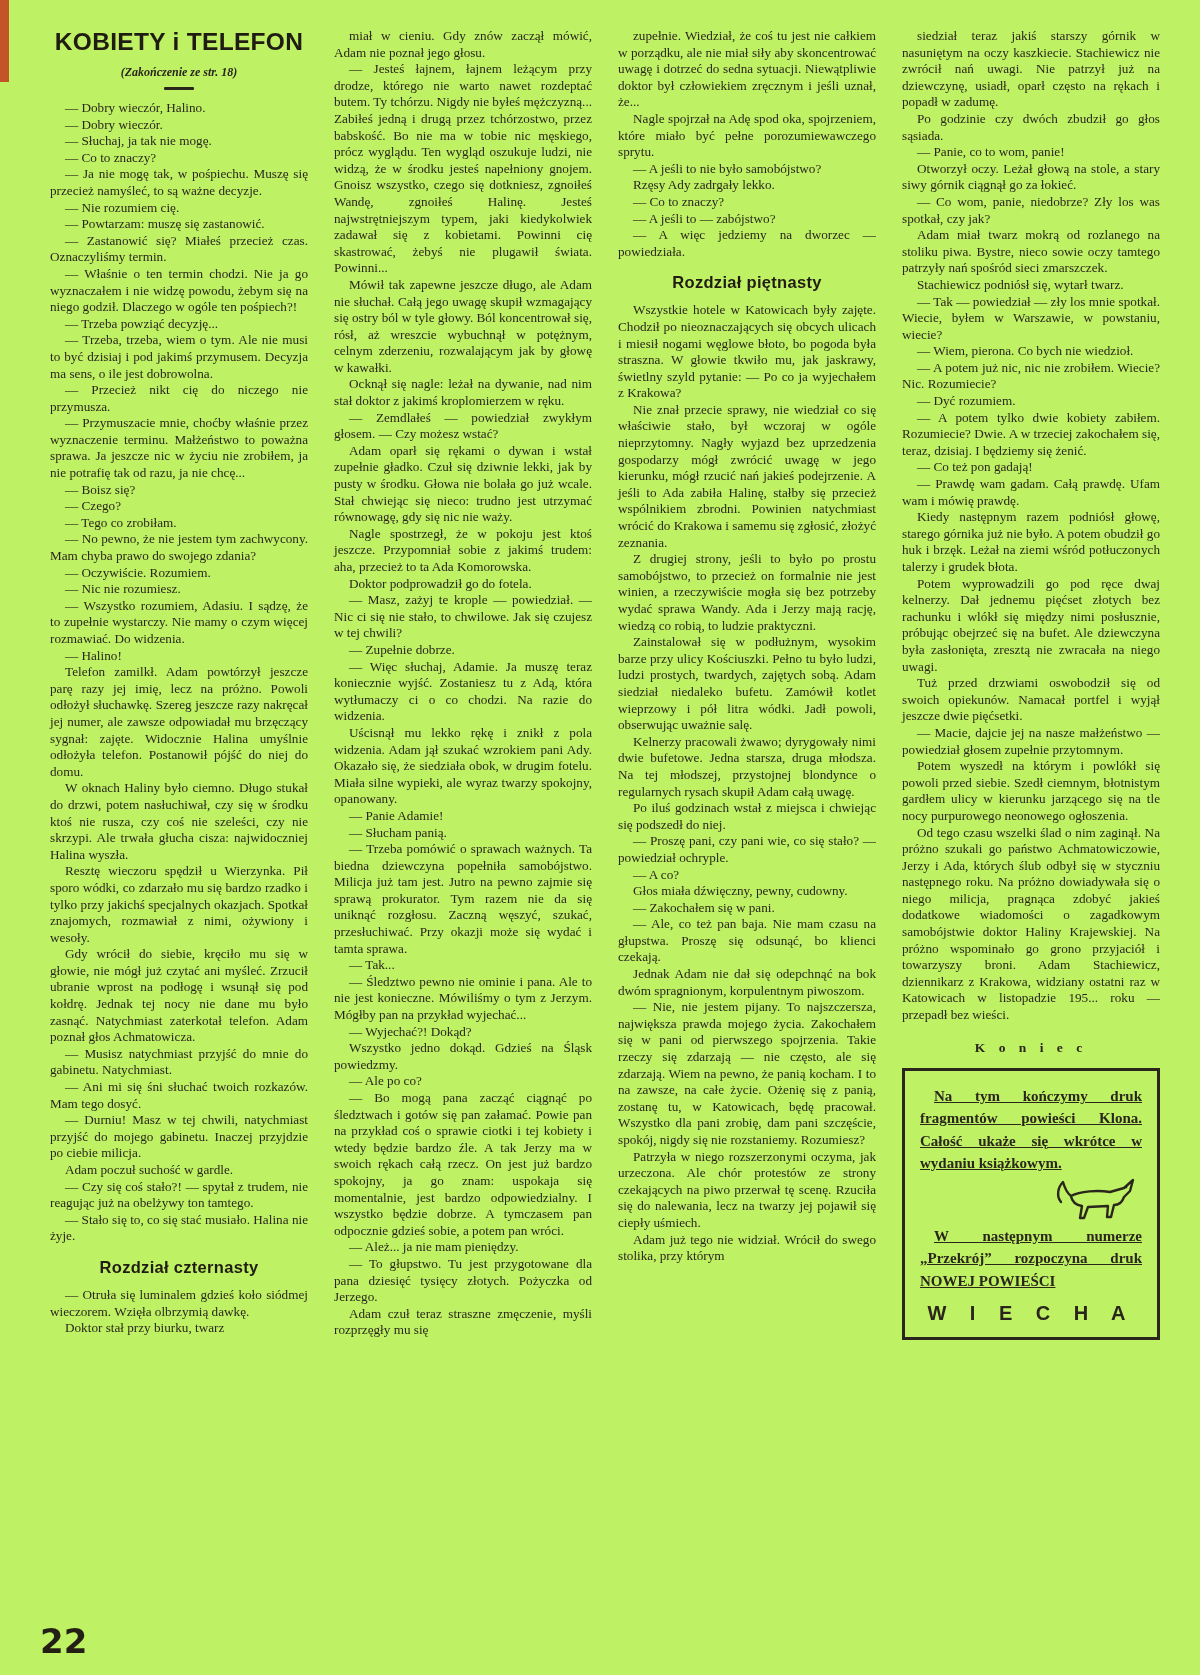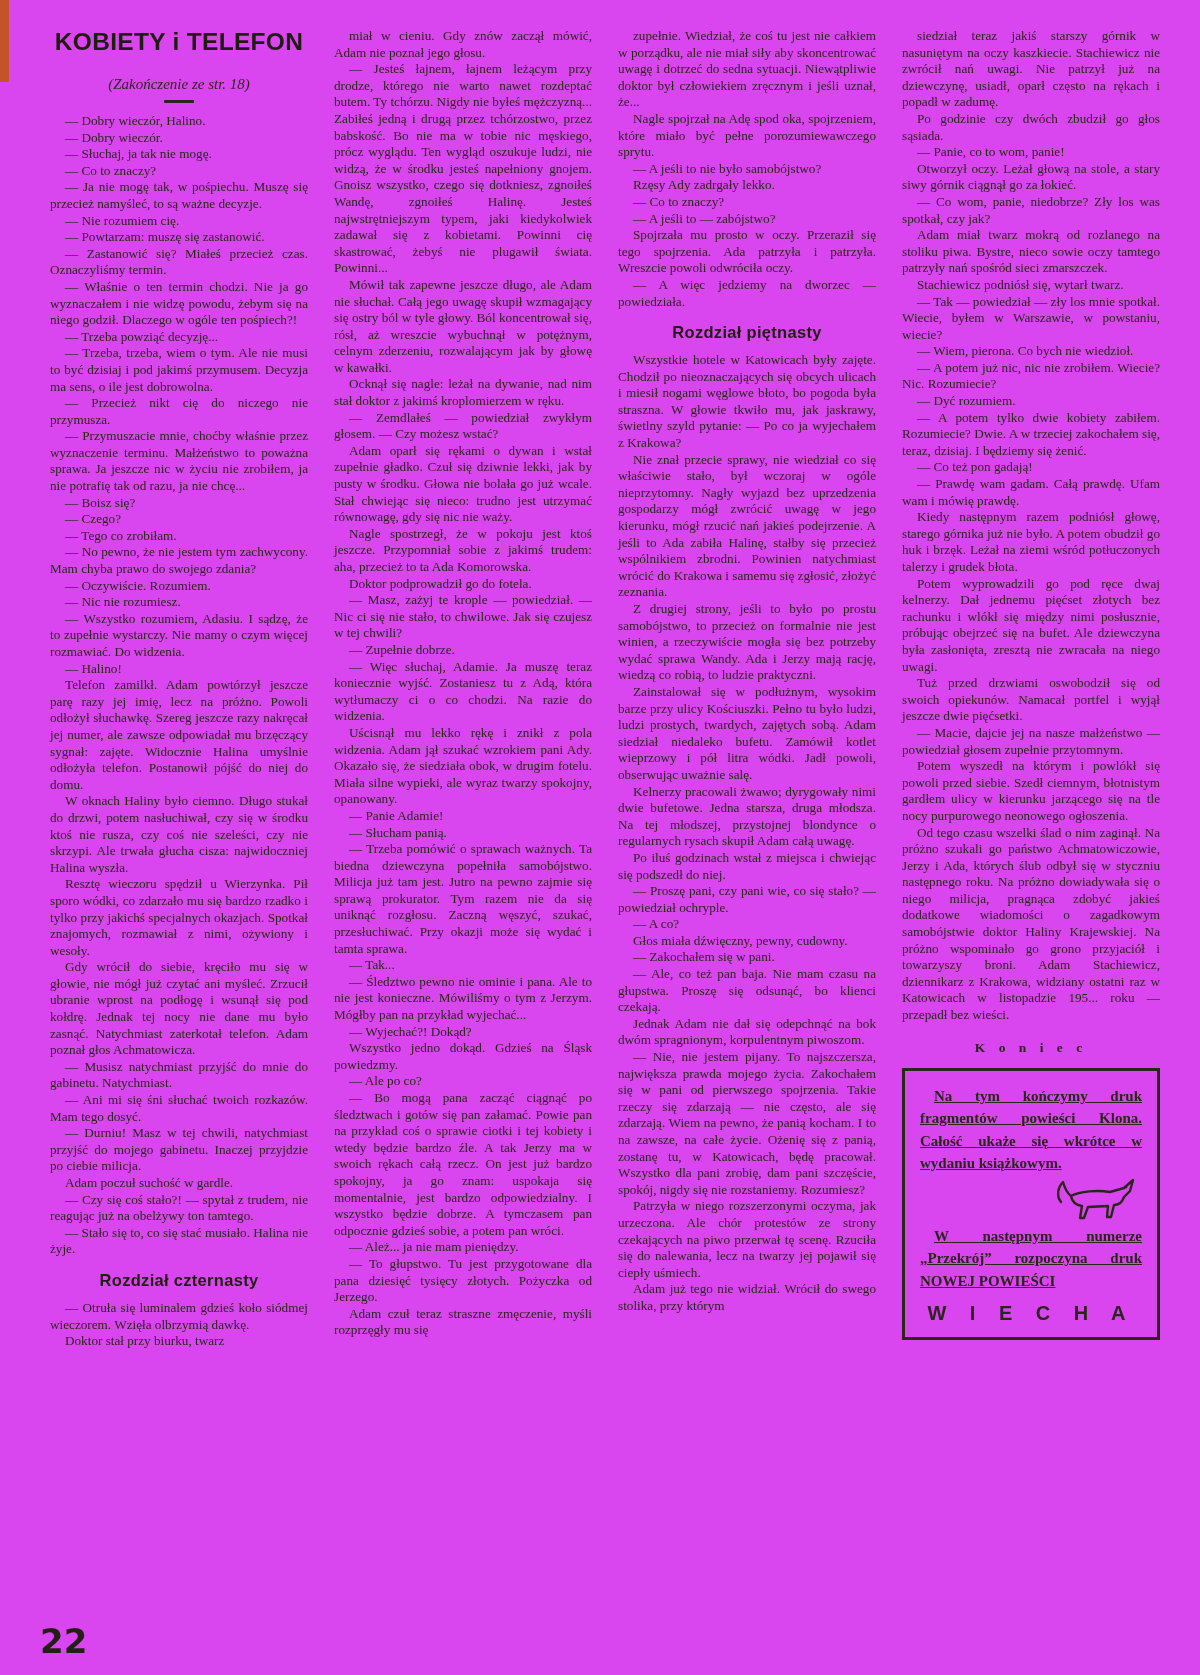--- a/index.html
+++ b/index.html
@@ -2,21 +2,21 @@
 <html lang="pl"><head>
 <meta charset="utf-8">
 <style>
   * { box-sizing: border-box; margin: 0; padding: 0; }
   body { background: #8d8371; }
   .page {
     position: relative;
     width: 1200px;
     height: 1675px;
     margin: 0 auto;
-    background: #d946ef;
+    background: #bef264;
     color: #2b261c;
     font-family: "Liberation Serif", serif;
     overflow: hidden;
     padding: 28px 40px 46px 50px;
   }
   .edge-mark {
     position: absolute; left: 0; top: 0;
     width: 9px; height: 82px;
     background: #c35428;
   }
@@ -25,22 +25,22 @@
     grid-template-columns: repeat(4, 1fr);
     column-gap: 26px;
   }
   .article-header { text-align: center; margin-bottom: 10px; }
   .article-title {
     font-family: "Liberation Sans", sans-serif;
     font-size: 24.5px; font-weight: 800; letter-spacing: .3px;
     color: #211c12; white-space: nowrap;
   }
   .article-subtitle {
-    font-size: 15px; font-weight: 400; font-style: italic;
-    margin-top: 20px;
+    font-size: 12px; font-weight: 700; font-style: italic;
+    margin-top: 9px;
   }
   .dash { width: 30px; height: 3px; background: #2b261c; margin: 7px auto 0; border-radius: 1px; }
   .para {
     font-size: 13.2px; line-height: 16.6px;
     text-align: justify; text-indent: 15px;
     hyphens: auto;
   }
   .chapter {
     font-family: "Liberation Sans", sans-serif;
     font-size: 16.5px; font-weight: 700; text-align: center;
@@ -153,21 +153,20 @@
     </div>
 
     <div class="col">
       <div class="text-flow">
           <p class="para">zupełnie. Wiedział, że coś tu jest nie całkiem w porządku, ale nie miał siły aby skoncentrować uwagę i dotrzeć do sedna sytuacji. Niewątpliwie doktor był człowiekiem zręcznym i jeśli uznał, że...</p>
           <p class="para">Nagle spojrzał na Adę spod oka, spojrzeniem, które miało być pełne porozumiewawczego sprytu.</p>
           <p class="para">— A jeśli to nie było samobójstwo?</p>
           <p class="para">Rzęsy Ady zadrgały lekko.</p>
           <p class="para">— Co to znaczy?</p>
           <p class="para">— A jeśli to — zabójstwo?</p>
-          <p class="para">Spojrzała mu prosto w oczy. Przeraził się tego spojrzenia. Ada patrzyła i patrzyła. Wreszcie powoli odwróciła oczy.</p>
           <p class="para">— A więc jedziemy na dworzec — powiedziała.</p>
           <h3 class="chapter">Rozdział piętnasty</h3>
           <p class="para">Wszystkie hotele w Katowicach były zajęte. Chodził po nieoznaczających się obcych ulicach i miesił nogami węglowe błoto, bo pogoda była straszna. W głowie tkwiło mu, jak jaskrawy, świetlny szyld pytanie: — Po co ja wyjechałem z Krakowa?</p>
           <p class="para">Nie znał przecie sprawy, nie wiedział co się właściwie stało, był wczoraj w ogóle nieprzytomny. Nagły wyjazd bez uprzedzenia gospodarzy mógł zwrócić uwagę w jego kierunku, mógł rzucić nań jakieś podejrzenie. A jeśli to Ada zabiła Halinę, stałby się przecież wspólnikiem zbrodni. Powinien natychmiast wrócić do Krakowa i samemu się zgłosić, złożyć zeznania.</p>
           <p class="para">Z drugiej strony, jeśli to było po prostu samobójstwo, to przecież on formalnie nie jest winien, a rzeczywiście mogła się bez potrzeby wydać sprawa Wandy. Ada i Jerzy mają rację, wiedzą co robią, to ludzie praktyczni.</p>
           <p class="para">Zainstalował się w podłużnym, wysokim barze przy ulicy Kościuszki. Pełno tu było ludzi, ludzi prostych, twardych, zajętych sobą. Adam siedział niedaleko bufetu. Zamówił kotlet wieprzowy i pół litra wódki. Jadł powoli, obserwując uważnie salę.</p>
           <p class="para">Kelnerzy pracowali żwawo; dyrygowały nimi dwie bufetowe. Jedna starsza, druga młodsza. Na tej młodszej, przystojnej blondynce o regularnych rysach skupił Adam całą uwagę.</p>
           <p class="para">Po iluś godzinach wstał z miejsca i chwiejąc się podszedł do niej.</p>
           <p class="para">— Proszę pani, czy pani wie, co się stało? — powiedział ochryple.</p>
           <p class="para">— A co?</p>

